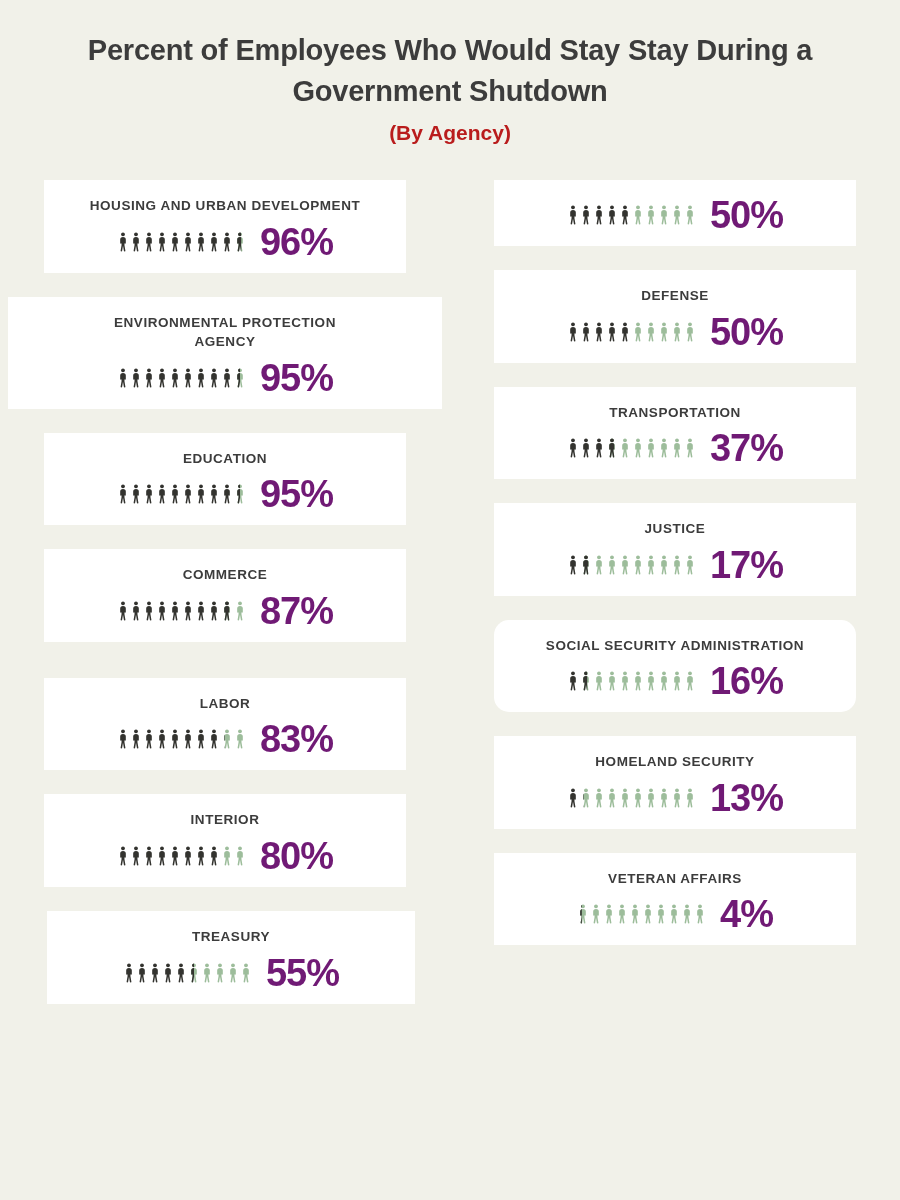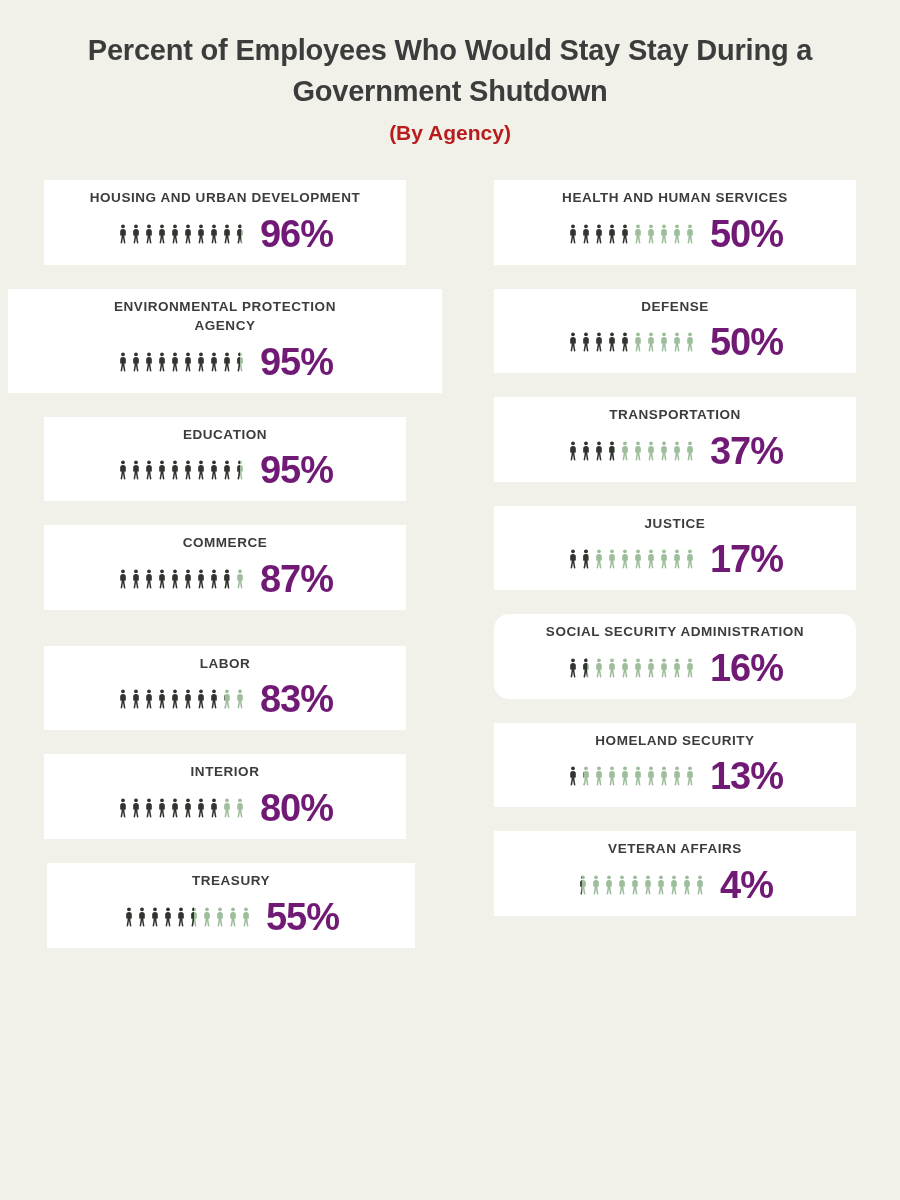--- a/index.html
+++ b/index.html
@@ -49,21 +49,21 @@
     width: 450px;
     display: flex;
     flex-direction: column;
     align-items: center;
   }
 
   
   .card {
     background: #ffffff;
     box-sizing: border-box;
-    padding: 8px 16px 12px 16px;
+    padding: 16px 16px 12px 16px;
     display: flex;
     flex-direction: column;
     align-items: center;
     justify-content: center;
   }
   .card-title {
     font-size: 13.5px;
     font-weight: bold;
     color: #3c3c3c;
     letter-spacing: 0.55px;
@@ -404,21 +404,20 @@
             <svg viewBox="0 0 26 46" width="12" height="22" class="person">
               <path d="M13 2.2c2.35 0 4.25 1.9 4.25 4.25S15.35 10.7 13 10.7 8.75 8.8 8.75 6.45 10.65 2.2 13 2.2z M13 12.1c-2.0 0-3.55 0.55-4.6 1.55-1.05 1.0-1.5 2.35-1.5 3.9v7.4c0 0.95 0.72 1.65 1.6 1.65 0.62 0 1.1-0.3 1.32-0.78v4.0l-2.0 12.0c-0.17 1.05 0.55 1.9 1.6 1.9 0.9 0 1.6-0.6 1.75-1.5l1.83-10.9 1.83 10.9c0.15 0.9 0.85 1.5 1.75 1.5 1.05 0 1.77-0.85 1.6-1.9l-2.0-12.0v-4.0c0.22 0.48 0.7 0.78 1.32 0.78 0.88 0 1.6-0.7 1.6-1.65v-7.4c0-1.55-0.45-2.9-1.5-3.9-1.05-1.0-2.6-1.55-4.6-1.55z" fill="#9dbd9b"></path>
             </svg>
           </div>
           <div class="pct" style="font-size: 38px;">55%</div>
         </div>
       </div>
     </div>
     <div class="column">
       <div class="card" style="width: 362px; margin-bottom: 24px;">
-        <div class="card-title">HEALTH AND HUMAN SERVICES</div>
         <div class="card-row">
           <div class="people">
             <svg viewBox="0 0 26 46" width="12" height="22" class="person">
               <path d="M13 2.2c2.35 0 4.25 1.9 4.25 4.25S15.35 10.7 13 10.7 8.75 8.8 8.75 6.45 10.65 2.2 13 2.2z M13 12.1c-2.0 0-3.55 0.55-4.6 1.55-1.05 1.0-1.5 2.35-1.5 3.9v7.4c0 0.95 0.72 1.65 1.6 1.65 0.62 0 1.1-0.3 1.32-0.78v4.0l-2.0 12.0c-0.17 1.05 0.55 1.9 1.6 1.9 0.9 0 1.6-0.6 1.75-1.5l1.83-10.9 1.83 10.9c0.15 0.9 0.85 1.5 1.75 1.5 1.05 0 1.77-0.85 1.6-1.9l-2.0-12.0v-4.0c0.22 0.48 0.7 0.78 1.32 0.78 0.88 0 1.6-0.7 1.6-1.65v-7.4c0-1.55-0.45-2.9-1.5-3.9-1.05-1.0-2.6-1.55-4.6-1.55z" fill="#33332f"></path>
             </svg>
             <svg viewBox="0 0 26 46" width="12" height="22" class="person">
               <path d="M13 2.2c2.35 0 4.25 1.9 4.25 4.25S15.35 10.7 13 10.7 8.75 8.8 8.75 6.45 10.65 2.2 13 2.2z M13 12.1c-2.0 0-3.55 0.55-4.6 1.55-1.05 1.0-1.5 2.35-1.5 3.9v7.4c0 0.95 0.72 1.65 1.6 1.65 0.62 0 1.1-0.3 1.32-0.78v4.0l-2.0 12.0c-0.17 1.05 0.55 1.9 1.6 1.9 0.9 0 1.6-0.6 1.75-1.5l1.83-10.9 1.83 10.9c0.15 0.9 0.85 1.5 1.75 1.5 1.05 0 1.77-0.85 1.6-1.9l-2.0-12.0v-4.0c0.22 0.48 0.7 0.78 1.32 0.78 0.88 0 1.6-0.7 1.6-1.65v-7.4c0-1.55-0.45-2.9-1.5-3.9-1.05-1.0-2.6-1.55-4.6-1.55z" fill="#33332f"></path>
             </svg>
             <svg viewBox="0 0 26 46" width="12" height="22" class="person">
               <path d="M13 2.2c2.35 0 4.25 1.9 4.25 4.25S15.35 10.7 13 10.7 8.75 8.8 8.75 6.45 10.65 2.2 13 2.2z M13 12.1c-2.0 0-3.55 0.55-4.6 1.55-1.05 1.0-1.5 2.35-1.5 3.9v7.4c0 0.95 0.72 1.65 1.6 1.65 0.62 0 1.1-0.3 1.32-0.78v4.0l-2.0 12.0c-0.17 1.05 0.55 1.9 1.6 1.9 0.9 0 1.6-0.6 1.75-1.5l1.83-10.9 1.83 10.9c0.15 0.9 0.85 1.5 1.75 1.5 1.05 0 1.77-0.85 1.6-1.9l-2.0-12.0v-4.0c0.22 0.48 0.7 0.78 1.32 0.78 0.88 0 1.6-0.7 1.6-1.65v-7.4c0-1.55-0.45-2.9-1.5-3.9-1.05-1.0-2.6-1.55-4.6-1.55z" fill="#33332f"></path>

